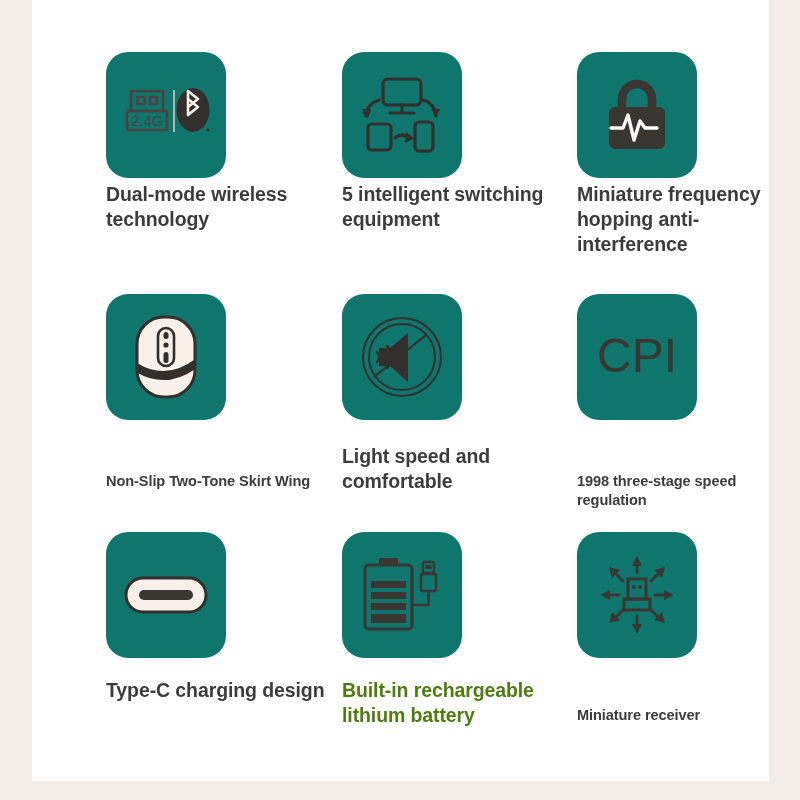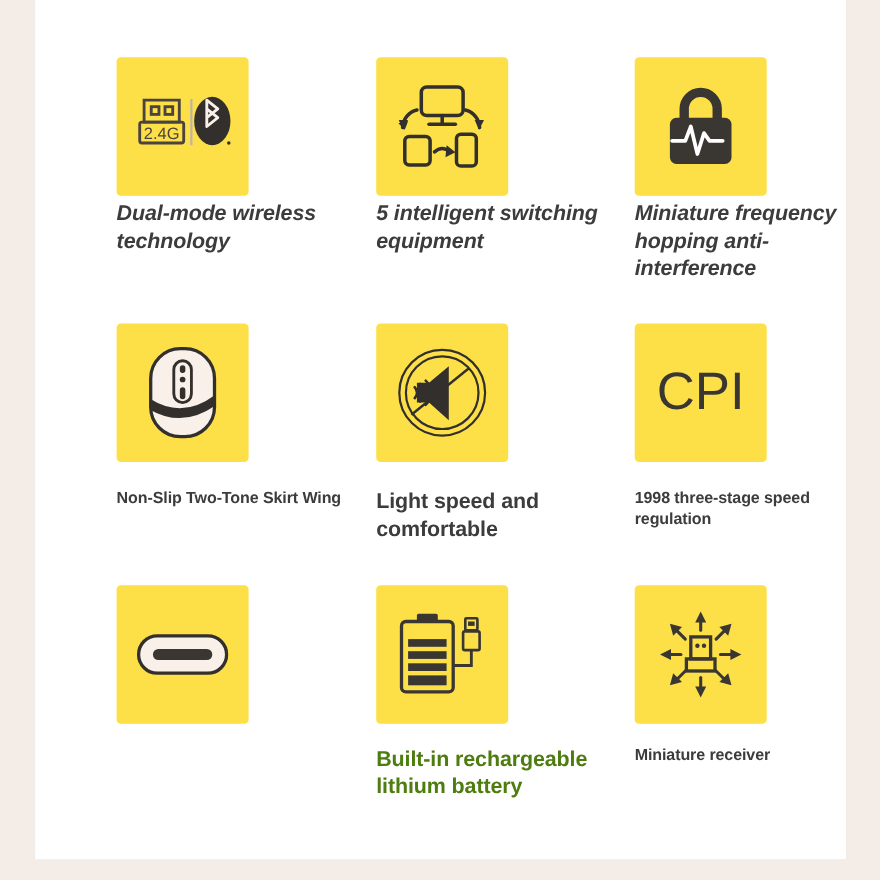--- a/index.html
+++ b/index.html
@@ -17,48 +17,48 @@
   }
   .grid{
     position:absolute;
     left:0; top:0; width:737px; height:781px;
   }
 
   
   .tile{
     position:absolute;
     width:120px;height:126px;
-    background:#fde047;
-    border-radius:4px;
+    background:#0f766e;
+    border-radius:22px;
     display:flex;align-items:center;justify-content:center;
   }
   .tile svg{display:block;}
 
   .caption{
     position:absolute;
     color:#3c3c3c;
     font-weight:bold;
     line-height:1.28;
     letter-spacing:-0.1px;
     white-space:pre-line;
   }
   .cap-lg{ font-size:19.5px; }
-  .cap-sm{ font-size:14.6px; }
+  .cap-sm{ font-size:14.6px;margin-top:28px; }
   .cap-muted{ color:#4d7c0f; }
 
   
   .c0{ left:74px; }
   .c1{ left:310px; }
   .c2{ left:545px; }
 
   .r0{ top:52px; }
   .r1{ top:294px; }
   .r2{ top:532px; }
 
-  .t0{ top:182px;font-style:italic; }
+  .t0{ top:182px; }
   .t1{ top:444px; }
   .t2{ top:678px; }
 </style>
 </head>
 <body>
 
 <div id="page">
   <div class="grid">
 
     <div class="tile c0 r0">
@@ -167,20 +167,21 @@
     <div class="caption cap-sm c2 t1">1998 three-stage speed regulation</div>
 
     <div class="tile c0 r2">
       <span>
         <svg width="84" height="38" viewBox="0 0 84 38">
           <rect x="2" y="2" width="80" height="34" rx="17" fill="#faf0ea" stroke="#332f2c" stroke-width="3"></rect>
           <rect x="15" y="14" width="54" height="10" rx="5" fill="#3a3733"></rect>
         </svg>
       </span>
     </div>
+    <div class="caption cap-lg c0 t2">Type-C charging design</div>
 
     <div class="tile c1 r2">
       <span>
         <svg width="86" height="80" viewBox="0 0 86 80">
           <rect x="20" y="3" width="19" height="7" rx="1.5" fill="#3a3733"></rect>
           <rect x="6" y="10" width="47" height="64" rx="4" fill="none" stroke="#3a3733" stroke-width="3"></rect>
           <rect x="12" y="26" width="35" height="7" fill="#3a3733"></rect>
           <rect x="12" y="37" width="35" height="7" fill="#3a3733"></rect>
           <rect x="12" y="48" width="35" height="7" fill="#3a3733"></rect>
           <rect x="12" y="59" width="35" height="9" fill="#3a3733"></rect>

